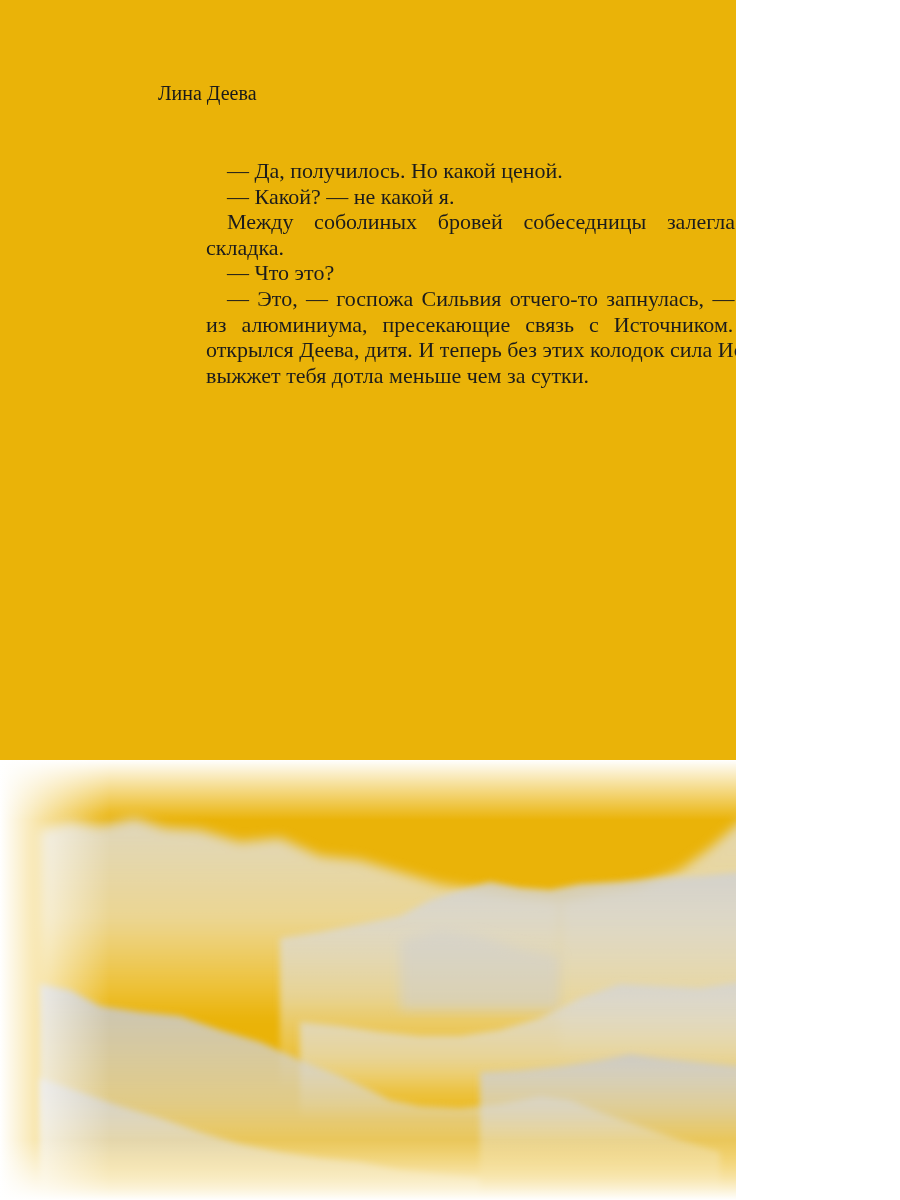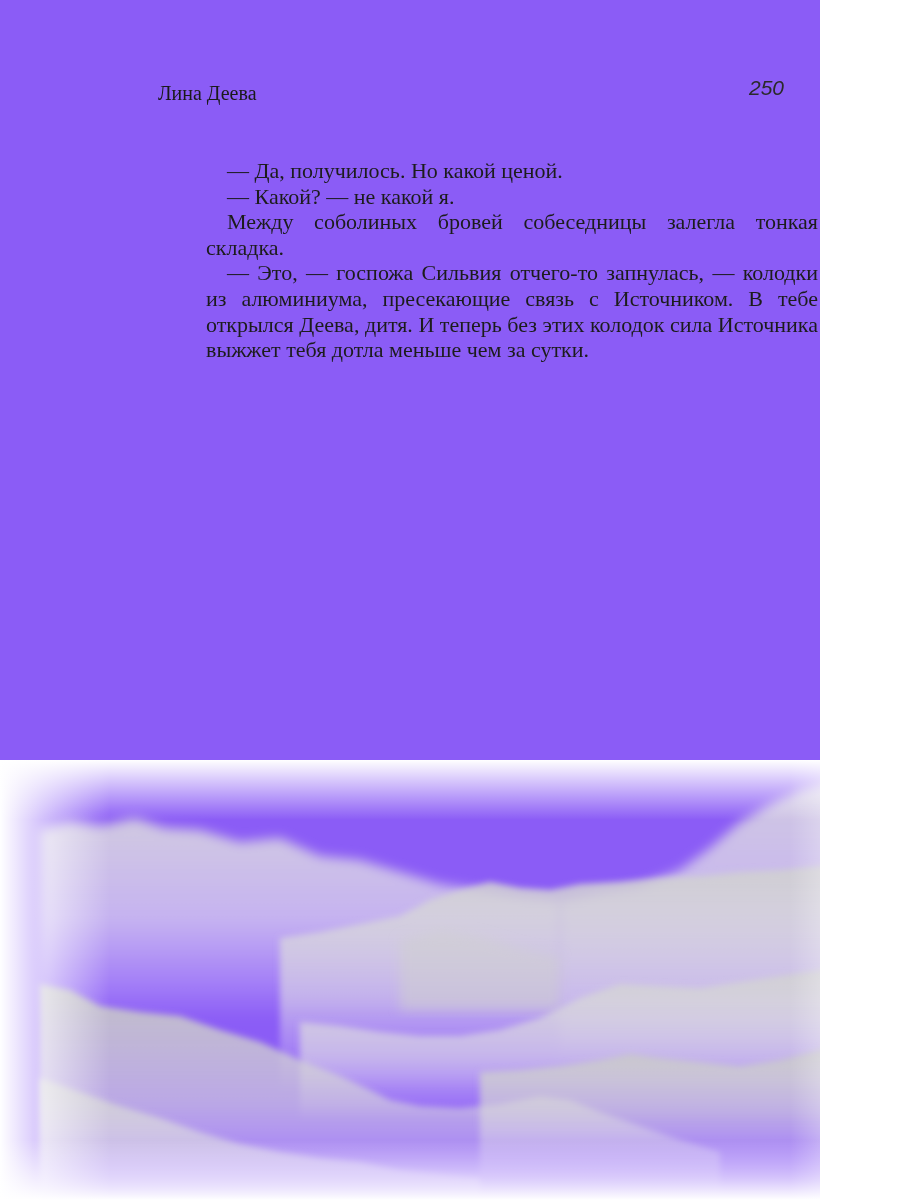--- a/index.html
+++ b/index.html
@@ -1,20 +1,20 @@
 <!DOCTYPE html>
 <html><head>
   <meta charset="utf-8">
   <style>
     html, body { margin: 0; padding: 0; background: #ffffff; }
     .page {
       position: relative;
-      width: 820px;
+      width: 736px;
       height: 1200px;
-      background: #8b5cf6;
+      background: #eab308;
       overflow: hidden;
       color: #1a1a1a;
     }
     .running-head {
       position: absolute;
       left: 158px;
       top: 80px;
       width: 612px;
       height: 30px;
     }
@@ -67,20 +67,21 @@
 
   <div class="running-head">
     <span class="author">Лина Деева</span>
     <span class="page-num">250</span>
   </div>
 
   <div class="body-text">
     <p>— Да, получилось. Но какой ценой.</p>
     <p>— Какой? — не какой я.</p>
     <p>Между соболиных бровей собеседницы залегла тонкая складка.</p>
+    <p>— Что это?</p>
     <p>— Это, — госпожа Сильвия отчего-то запнулась, — ко­лодки из алюминиума, пресекающие связь с Источником. В тебе открылся Деева, дитя. И теперь без этих колодок сила Источника выжжет тебя дотла меньше чем за сутки.</p>
   </div>
 
   <div class="illustration">
     <svg width="900" height="440" viewBox="0 0 900 440" xmlns="http://www.w3.org/2000/svg">
       <defs>
         <filter id="blur1" x="-10%" y="-10%" width="120%" height="120%">
           <feGaussianBlur stdDeviation="6"></feGaussianBlur>
         </filter>
         <filter id="blur2" x="-10%" y="-10%" width="120%" height="120%">

